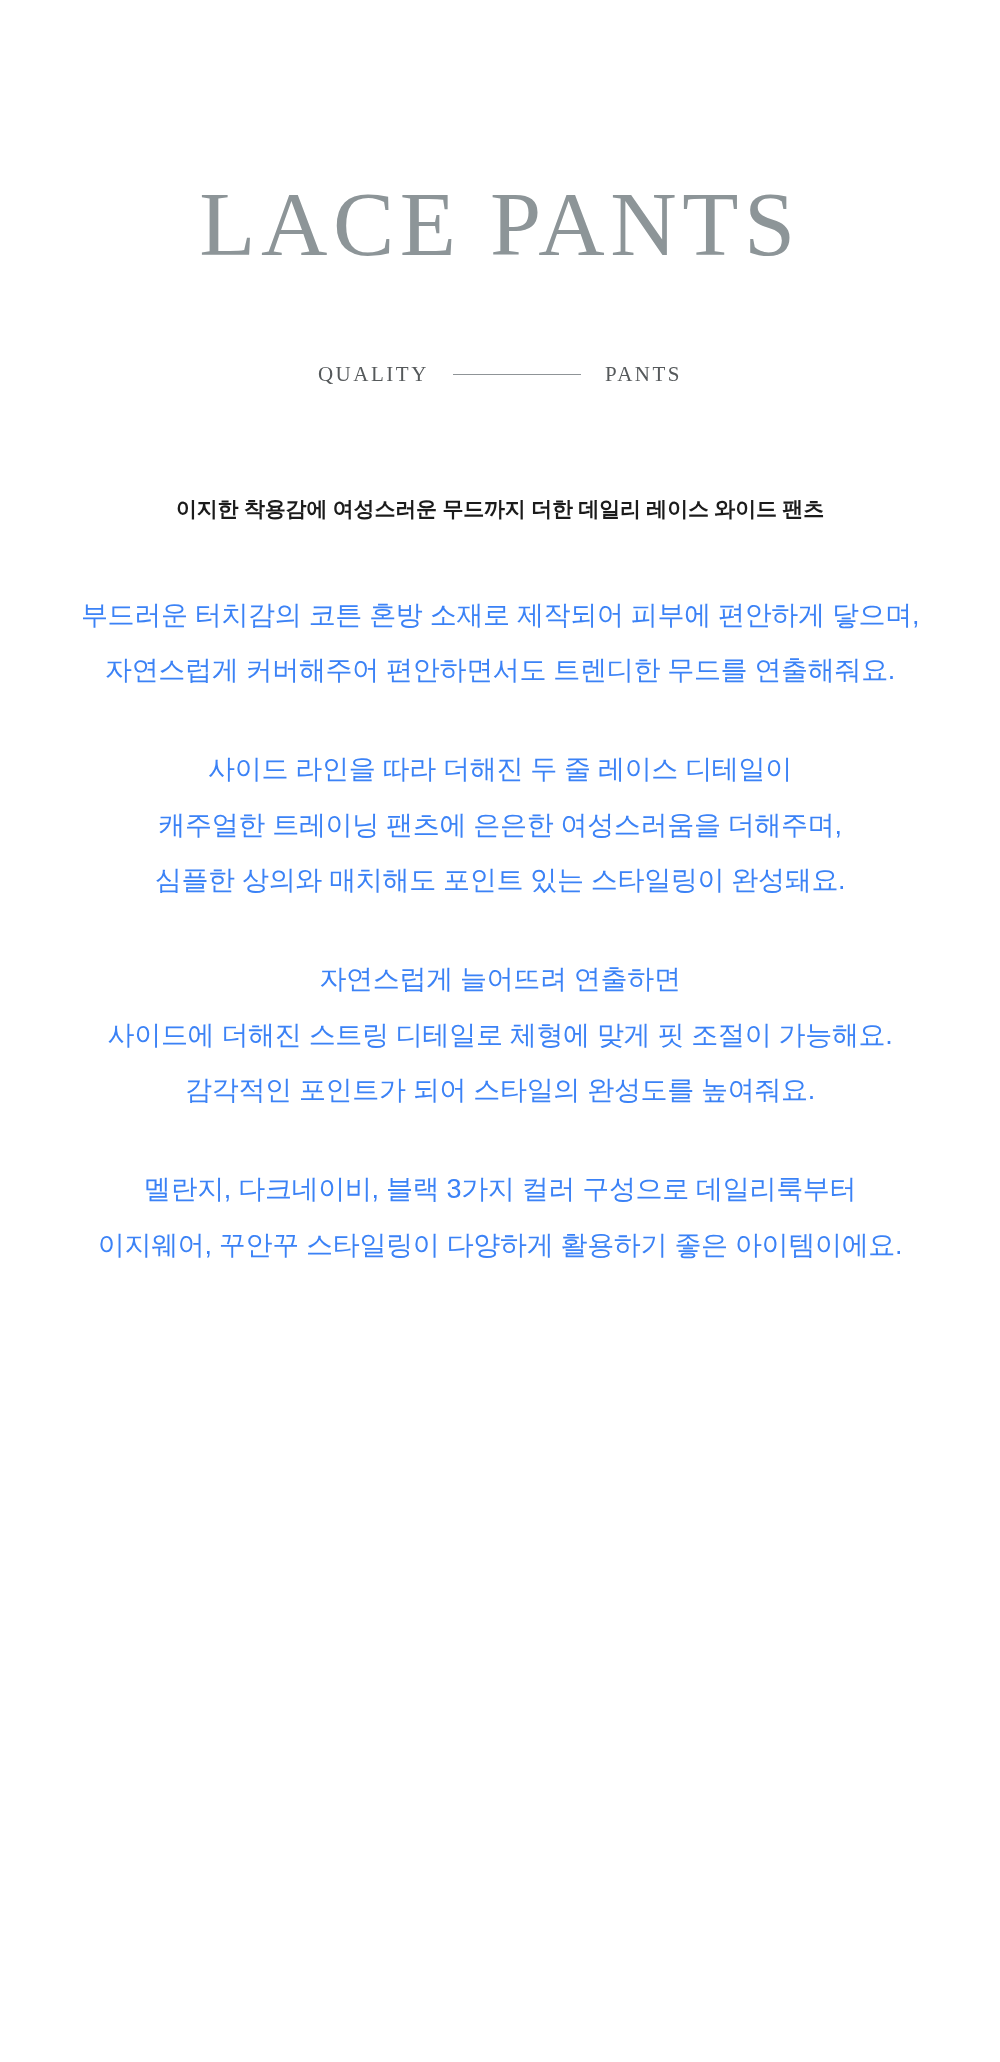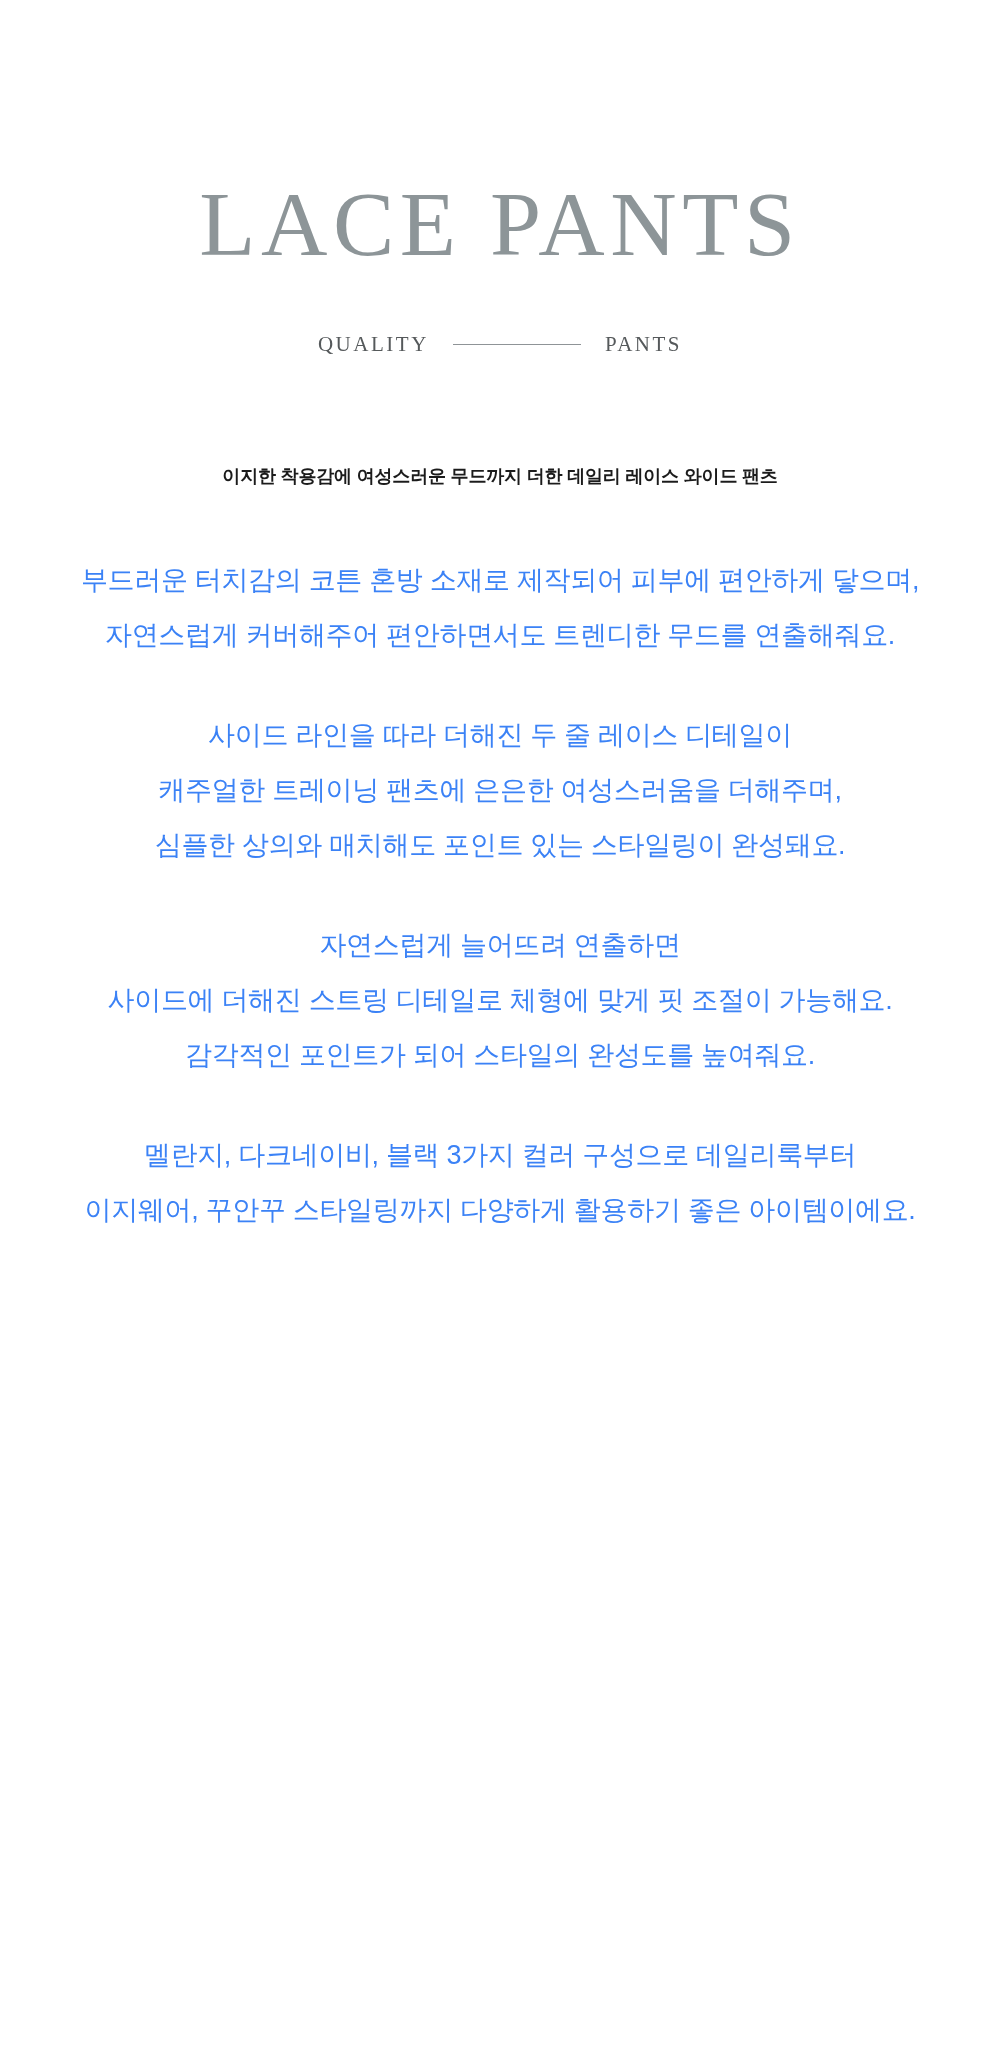--- a/index.html
+++ b/index.html
@@ -34,21 +34,21 @@
     font-size: 92px;
     line-height: 1;
     letter-spacing: 0.06em;
     color: #8d9598;
     font-weight: 400;
     white-space: nowrap;
   }
 
   
   .sub-divider {
-    margin-top: 62px;
+    margin-top: 92px;
     display: flex;
     align-items: center;
     justify-content: center;
     gap: 24px;
   }
   .sub-divider .word {
     font-family: "Liberation Serif", serif;
     font-size: 21px;
     letter-spacing: 0.12em;
     color: #55595b;
@@ -57,21 +57,21 @@
   .sub-divider .rule {
     width: 128px;
     height: 1px;
     background: #8f9497;
   }
 
   
   .headline {
     margin-top: 106px;
     text-align: center;
-    font-size: 18px;
+    font-size: 21px;
     font-weight: bold;
     color: #1b1b1b;
     line-height: 1.55;
     letter-spacing: -0.01em;
   }
 
   
   .body-copy {
     margin-top: 62px;
     text-align: center;
@@ -142,19 +142,19 @@
     </p>
 
     <p class="para">
       <span class="line">자연스럽게 늘어뜨려 연출하면</span>
       <span class="line">사이드에 더해진 스트링 디테일로 체형에 맞게 핏 조절이 가능해요.</span>
       <span class="line">감각적인 포인트가 되어 스타일의 완성도를 높여줘요.</span>
     </p>
 
     <p class="para">
       <span class="line">멜란지, 다크네이비, 블랙 3가지 컬러 구성으로 데일리룩부터</span>
-      <span class="line">이지웨어, 꾸안꾸 스타일링까지 다양하게 활용하기 좋은 아이템이에요.</span>
+      <span class="line">이지웨어, 꾸안꾸 스타일링이 다양하게 활용하기 좋은 아이템이에요.</span>
     </p>
 
   </div>
 
 
 </div>
 
 </body></html>

